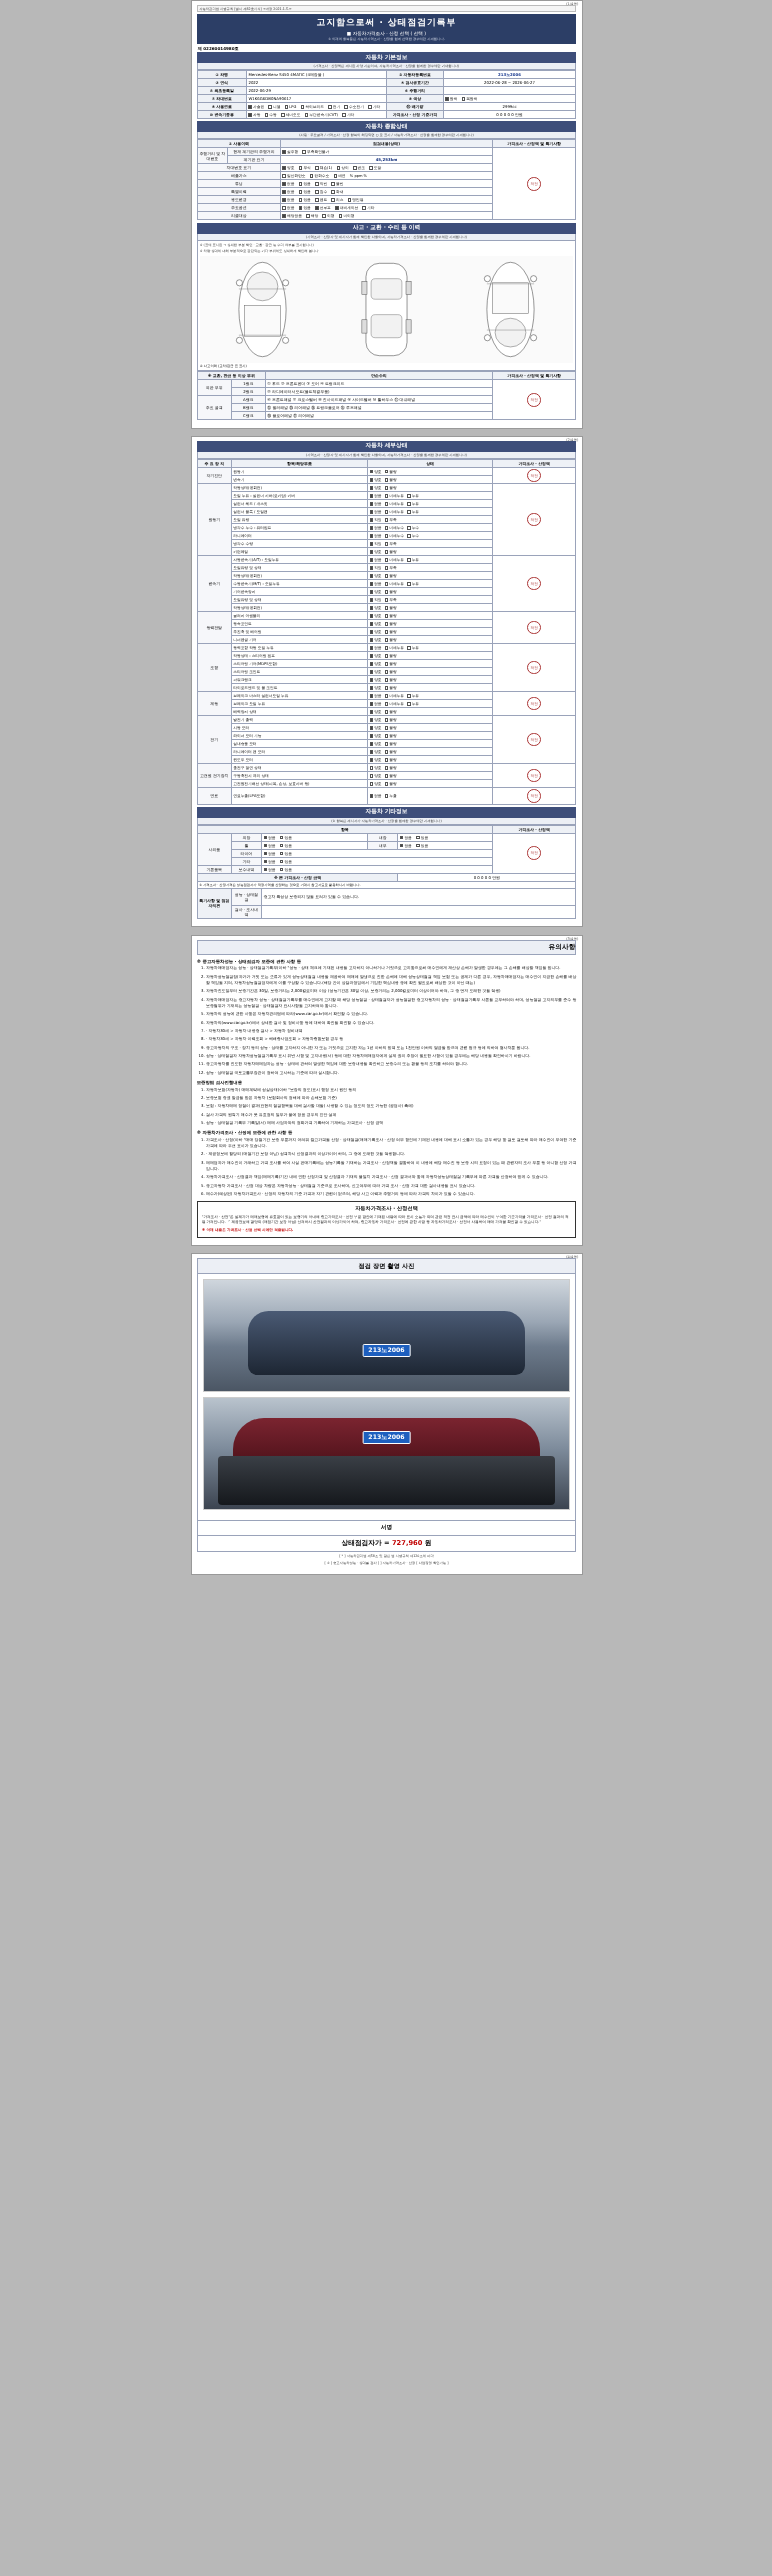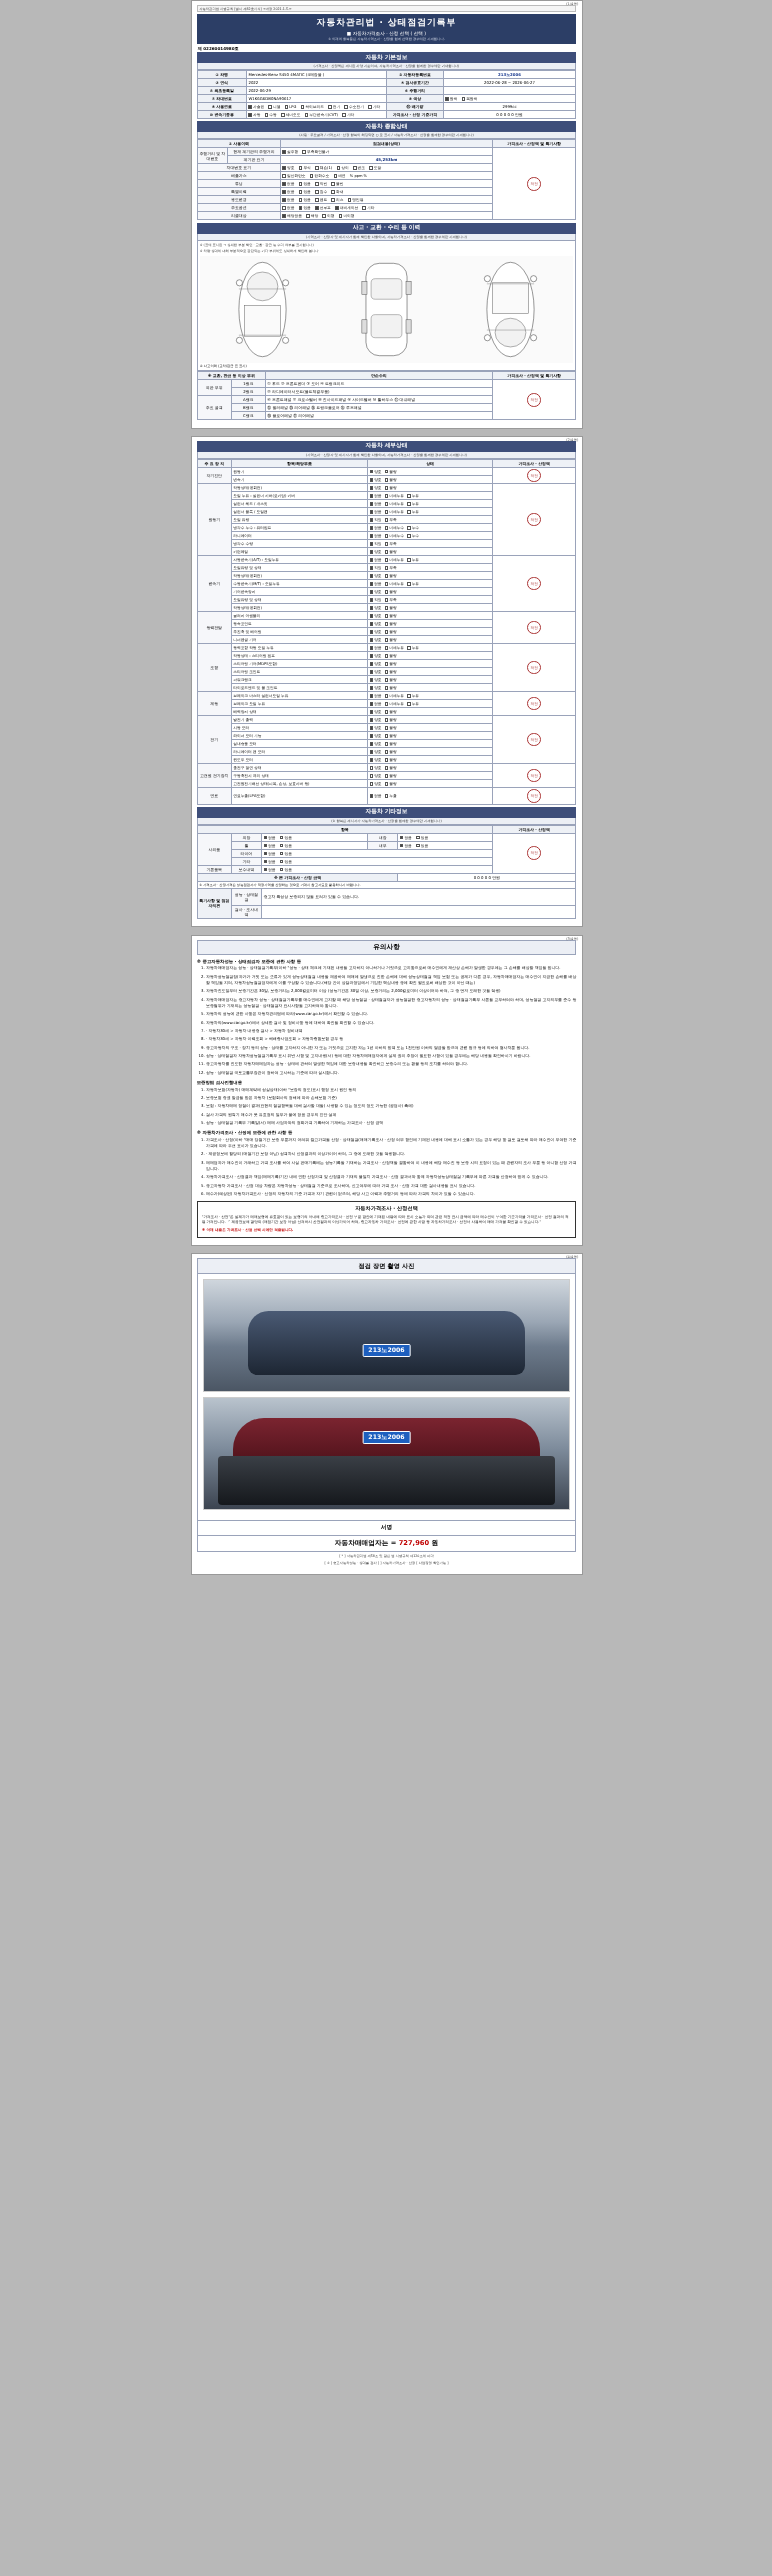--- a/index.html
+++ b/index.html
@@ -45,21 +45,21 @@
 
   .diagwrap { border:0.5px solid #9aa3ba; border-top:none; padding:2.1px; }
   .diagnote { font-size:3.3px; color:#333; line-height:1.5; margin-bottom:1.5px; }
   .cars { display:flex; justify-content:space-around; align-items:flex-start; background:#fafafa; padding:2.1px 0; }
   .carbox { position:relative; width:77px; height:103px; }
   svg { display:block; }
 
   .legend { font-size:3.3px; margin-top:1.5px; }
   ol.notes2 { margin:1.5px 0 0 0; padding-left:9.3px; }
   ol.notes2 li { font-size:3.9px; line-height:1.6; margin-bottom:2.1px; text-align:justify; }
-  .h-yusa { text-align:center; font-size:6.7px; font-weight:bold; border:0.5px solid #9aa3ba; background:#eceff5; padding:2.1px 0; margin-bottom:1px; }
+  .h-yusa { text-align:right; font-size:6.7px; font-weight:bold; border:0.5px solid #9aa3ba; background:#eceff5; padding:2.1px 0; margin-bottom:1px; }
   .ybold { font-weight:bold; font-size:4.4px; margin:4.1px 0 1.5px 0; }
   .redbox { border:1px solid #333; padding:3.1px 4.1px; margin-top:4.1px; }
   .redbox .rb-t { text-align:center; font-weight:bold; font-size:5.2px; margin-bottom:2.1px; }
   .redbox .rb-b { font-size:3.6px; line-height:1.6; }
   .rd { color:#c00000; font-weight:bold; }
 
   .photohdr { text-align:center; font-size:6.2px; font-weight:bold; border:0.5px solid #9aa3ba; background:#eceff5; padding:2.1px 0; }
   .photos { border:0.5px solid #9aa3ba; border-top:none; padding:5.2px; background:#fff; }
   .photo { width:100%; height:113px; margin-bottom:5.2px; position:relative; overflow:hidden; border:0.5px solid #ccc; }
   .ph1 { background:linear-gradient(#cfd6dd 0%, #9aa6b4 38%, #6d7b8c 60%, #4b5664 100%); }
@@ -75,21 +75,21 @@
   .ml { font-size:3.6px; }
 </style>
 </head>
 <body>
 
 <div class="page">
   <div class="pagetag">(1/4쪽)</div>
   <div class="topnote">자동차관리법 시행규칙 [별지 제82호서식] &lt;개정 2021.1.5.&gt;</div>
 
   <div class="titlebar">
-    <div class="t1">자동차관리법 · 상태점검기록부</div>
+    <div class="t1">고지함으로써 · 상태점검기록부</div>
     <div class="t2">■ 자동차가격조사 · 산정 선택 ( 선택 )</div>
     <div class="t3">※ 이래의 항목들은 자동차가격조사 · 산정을 함께 선택한 경우에만 기재합니다.</div>
   </div>
   <div class="formno">제 02260014980호</div>
 
   <div class="sechdr">자동차 기본정보</div>
   <div class="subhdr">(가격조사 · 산정액은 제시된 사양 기준이며, 자동차가격조사 · 산정을 함께한 경우에만 기재합니다)</div>
   <table class="grid">
     <colgroup>
         <col style="width:13%">
@@ -702,20 +702,20 @@
     <div class="photo ph2">
       <div class="carbody2"></div>
       <div class="plate" style="top:30%">213노2006</div>
       <div class="undercar"></div>
     </div>
   </div>
   <div class="signrow">
     <span>서명</span>
   </div>
   <div class="pricerow">
-    <span>자동차매매업자는 =</span>
+    <span>상태점검자가 =</span>
     <span class="pv">727,960</span>
     <span>원</span>
   </div>
   <div class="footnote">[ * ] 자동차관리법 제58조 및 같은 법 시행규칙 제120조에 따라</div>
   <div class="footnote">[ ※ ] 중고자동차성능 · 상태를 검사 [   ] 자동차가격조사 · 산정 [ 사업장명 확인가능 ]</div>
 </div>
 
 
 </body></html>

